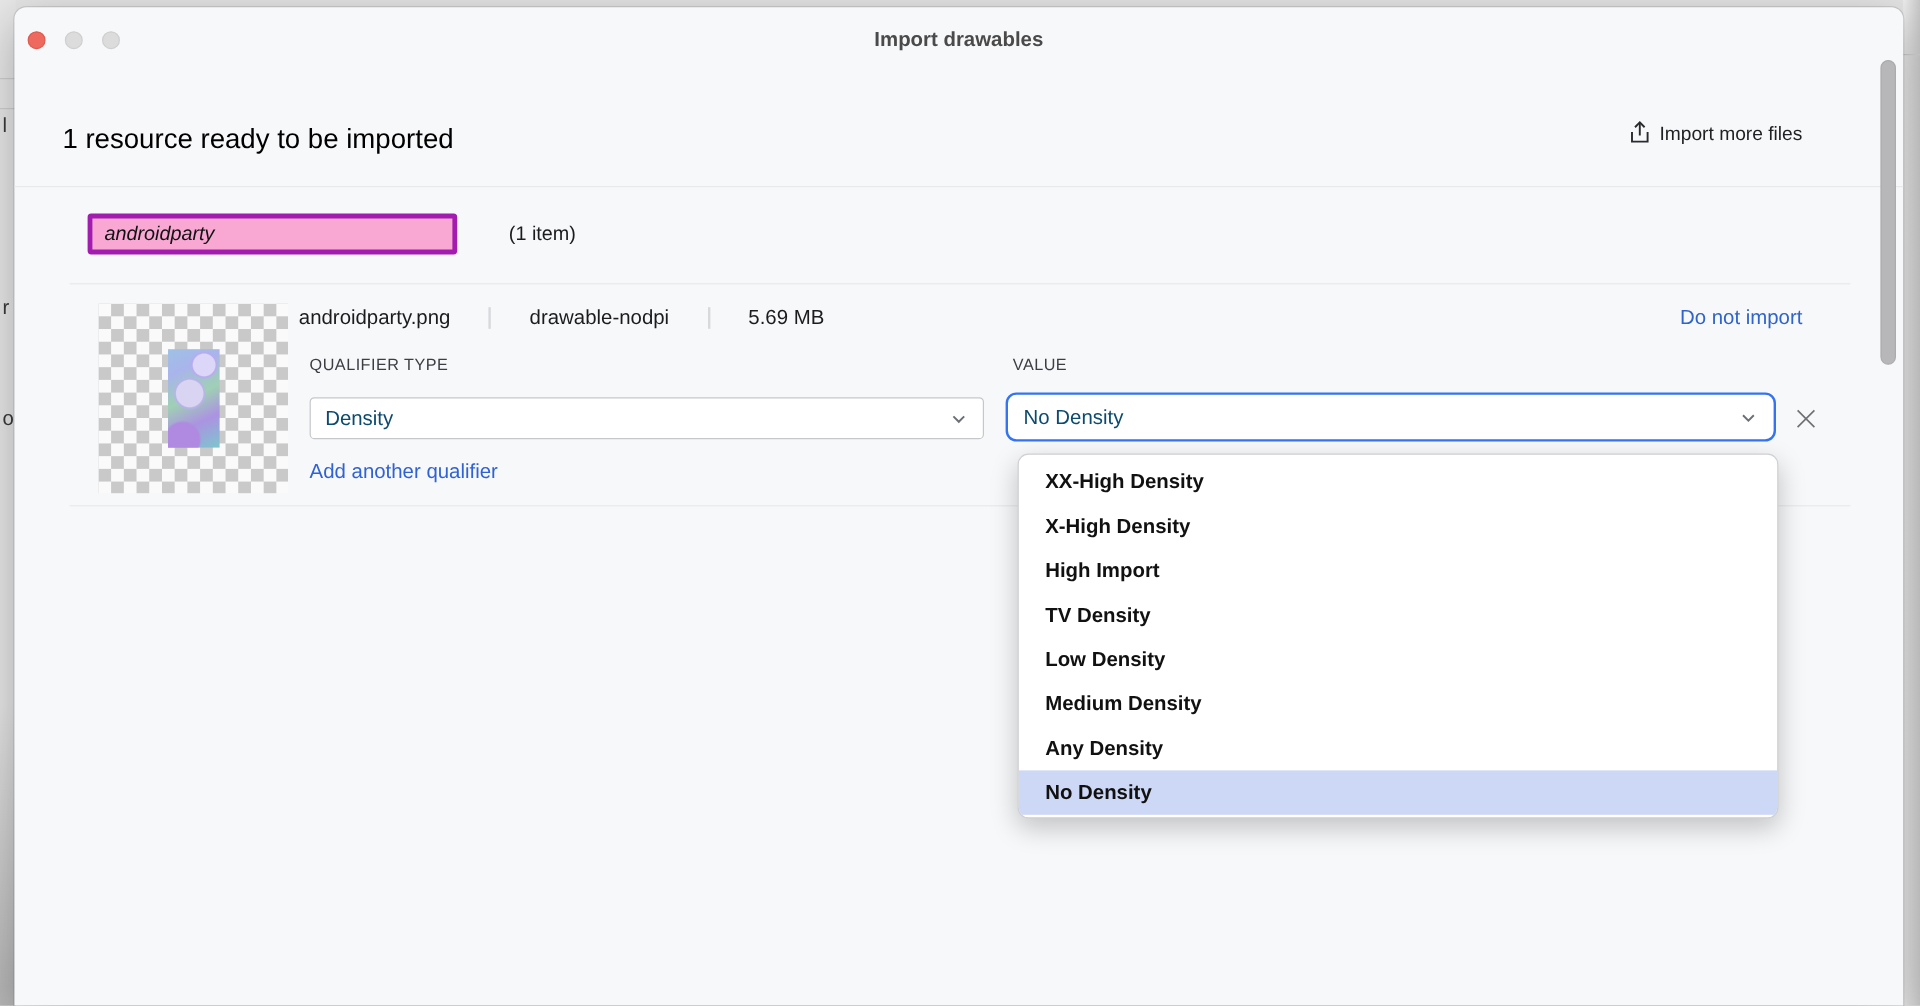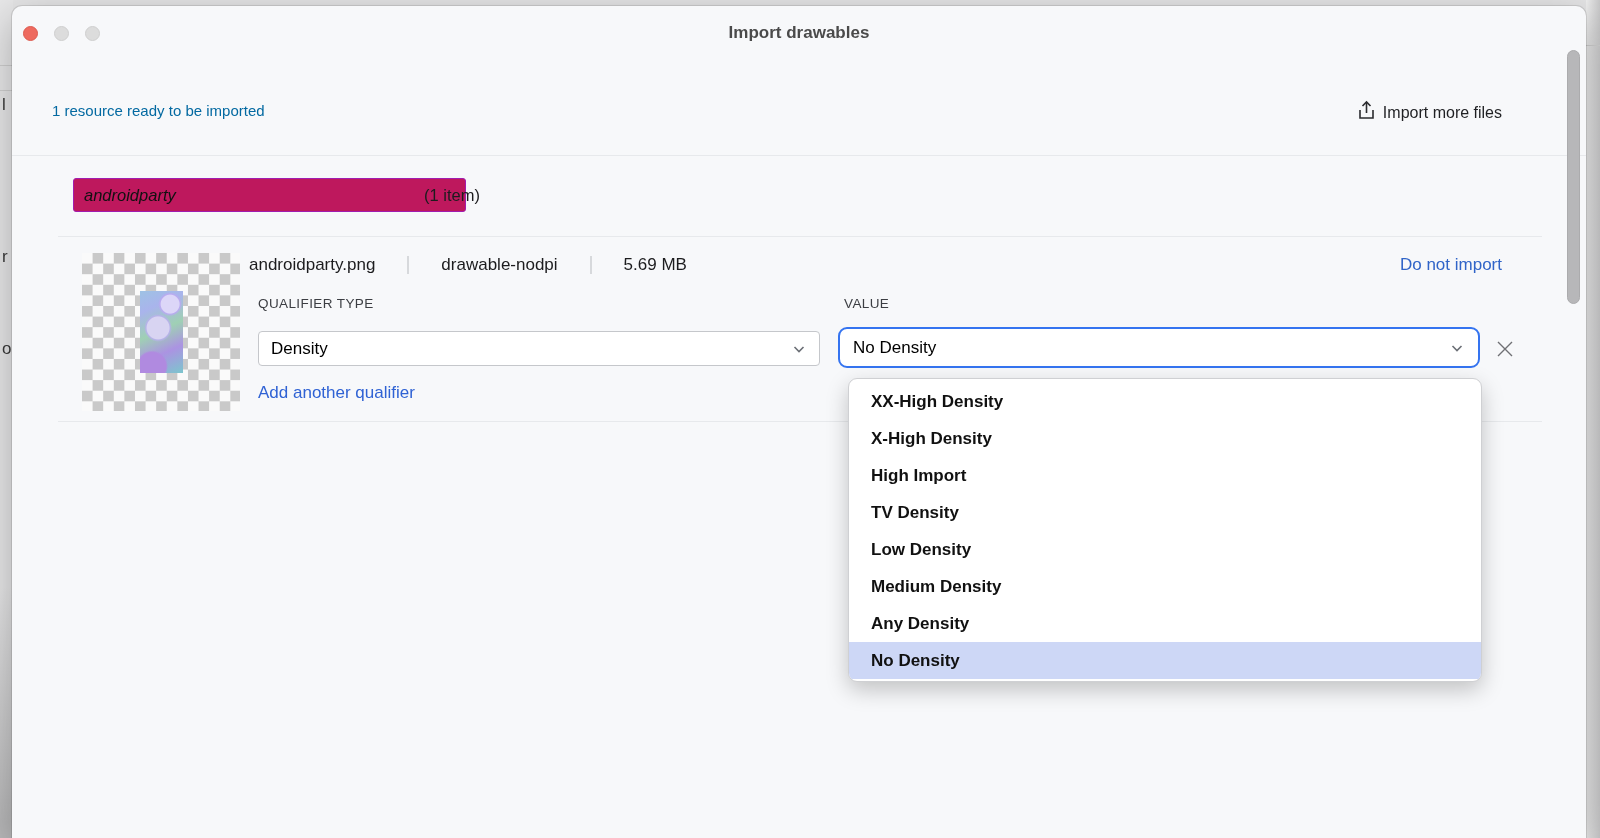--- a/index.html
+++ b/index.html
@@ -21,31 +21,31 @@
   
   .titlebar { position:absolute; top:0; left:0; right:0; height:50px; }
   .traffic { position:absolute; top:20px; width:15px; height:15px; border-radius:50%; }
   .t-close { left:11px; background:#ee6a5f; border:1px solid #dd5b50; }
   .t-min   { left:42px; background:#dcdcdc; border:1px solid #cfcfcf; }
   .t-max   { left:73px; background:#dcdcdc; border:1px solid #cfcfcf; }
   .win-title { position:absolute; top:17px; left:0; right:0; text-align:center;
     font-size:17px; font-weight:bold; color:#4a4a4a; }
 
   
-  .status-text { position:absolute; left:40px; top:96px; font-size:15px; color:#0369a1; }
+  .status-text { position:absolute; left:40px; top:96px; font-size:23px; color:#000000; }
   .import-more { position:absolute; right:84px; top:94px; display:flex; align-items:center;
     gap:7px; font-size:16px; color:#1f2023; cursor:pointer; }
   .divider { position:absolute; height:1px; background:#e7e9ec; }
   .div-1 { top:149px; left:0; right:0; }
   .div-2 { top:230px; left:46px; right:44px; }
   .div-3 { top:415px; left:46px; right:44px; }
 
   
-  .name-input { position:absolute; left:61px; top:172px; width:393px; height:34px;
-    border:1px solid #a21caf; border-radius:3px; background:#be185d; padding:0 10px;
+  .name-input { position:absolute; left:61px; top:172px; width:308px; height:34px;
+    border:4px solid #a21caf; border-radius:3px; background:#f9a8d4; padding:0 10px;
     font-size:16.5px; font-style:italic; color:#111;
     font-family:"Liberation Sans", sans-serif; outline:none; }
   .item-count { position:absolute; left:412px; top:172px; line-height:34px;
     font-size:16.5px; color:#1c1c1e; }
 
   
   .thumb { position:absolute; left:70px; top:247px; width:158px; height:158px;
     background:
       conic-gradient(#c9c9c9 90deg, #fafafa 90deg 180deg, #c9c9c9 180deg 270deg, #fafafa 270deg);
     background-size:21.2px 21.2px; }
@@ -62,21 +62,21 @@
   .vsep { width:2px; height:18px; background:#d7d9dc; }
   .do-not-import { position:absolute; right:84px; top:240px; height:38px; line-height:38px;
     font-size:17px; color:#3064c8; cursor:pointer; }
 
   
   .field-label { position:absolute; font-size:13.5px; letter-spacing:.4px; color:#3c3e43; }
   .lbl-qt { left:246px; top:290px; }
   .lbl-val { left:832px; top:290px; }
 
   .combo { position:absolute; background:#fff; display:flex; align-items:center;
-    font-size:17px; color:#000000; cursor:pointer;justify-content:center; }
+    font-size:17px; color:#0c4a6e; cursor:pointer;justify-content:center; }
   .combo-qt { left:246px; top:325px; width:562px; height:35px;
     border:1px solid #c5c7cb; border-radius:4px; padding:0 12px; }
   .combo-val { left:826px; top:321px; width:642px; height:41px;
     border:2px solid #3574f0; border-radius:9px; padding:0 13px; }
   .combo .grow { flex:1; }
   .chev { width:16px; height:16px; flex:0 0 auto; }
 
   .remove-btn { position:absolute; left:1480px; top:330px; width:26px; height:26px;
     display:flex; align-items:center; justify-content:center; cursor:pointer; }
 

